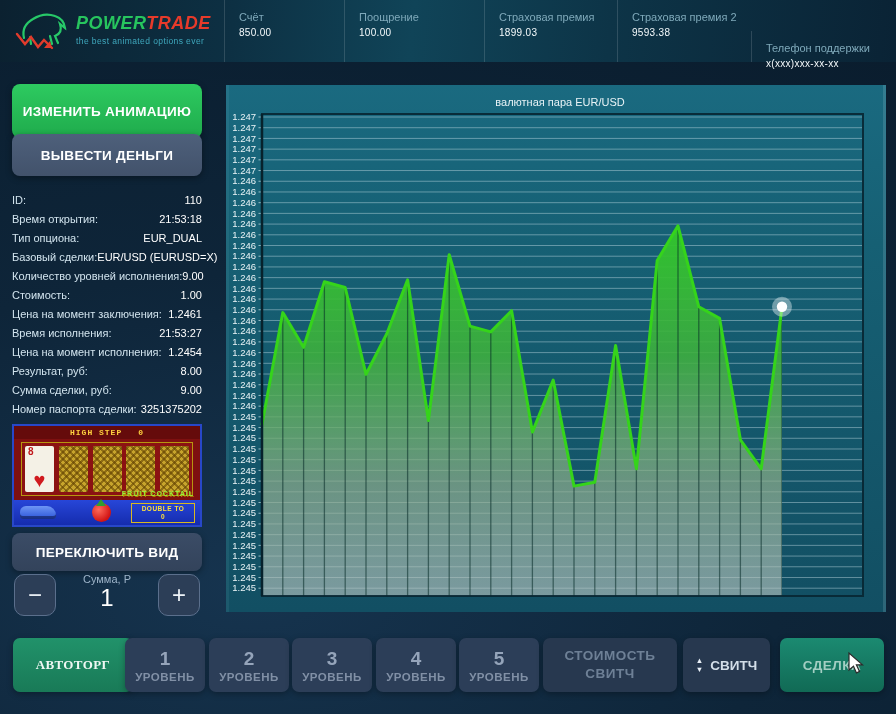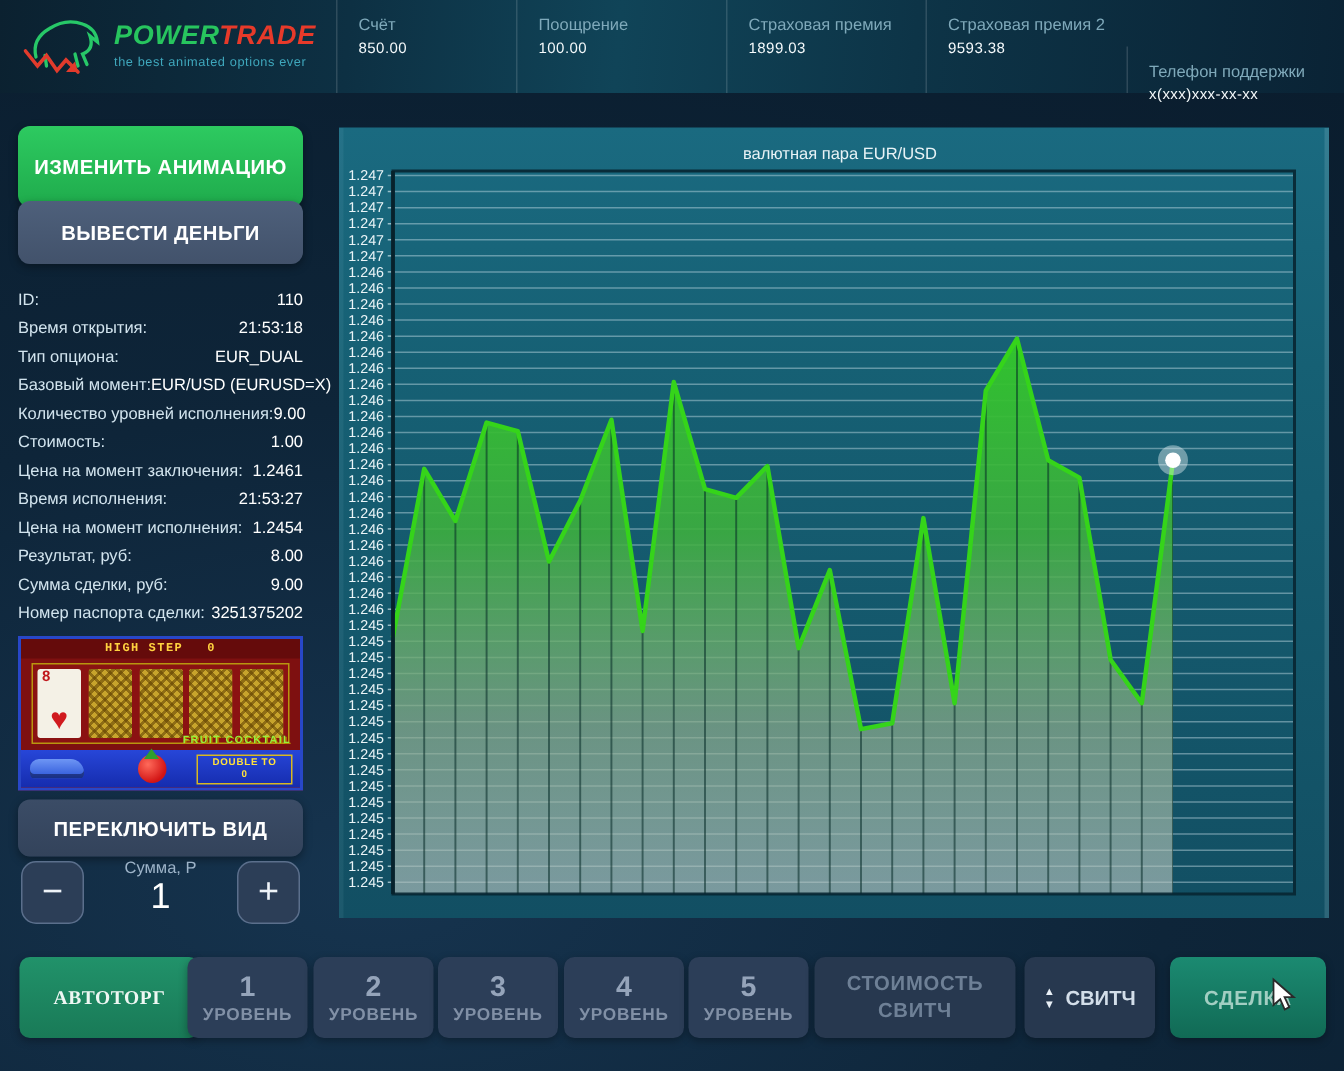--- a/index.html
+++ b/index.html
@@ -153,21 +153,21 @@
       </div>
       <div class="info-row">
         <span class="info-label">Время открытия:</span>
         <span class="info-value">21:53:18</span>
       </div>
       <div class="info-row">
         <span class="info-label">Тип опциона:</span>
         <span class="info-value">EUR_DUAL</span>
       </div>
       <div class="info-row">
-        <span class="info-label">Базовый момент:</span>
+        <span class="info-label">Базовый сделки:</span>
         <span class="info-value">EUR/USD (EURUSD=X)</span>
       </div>
       <div class="info-row">
         <span class="info-label">Количество уровней исполнения:</span>
         <span class="info-value">9.00</span>
       </div>
       <div class="info-row">
         <span class="info-label">Стоимость:</span>
         <span class="info-value">1.00</span>
       </div>

